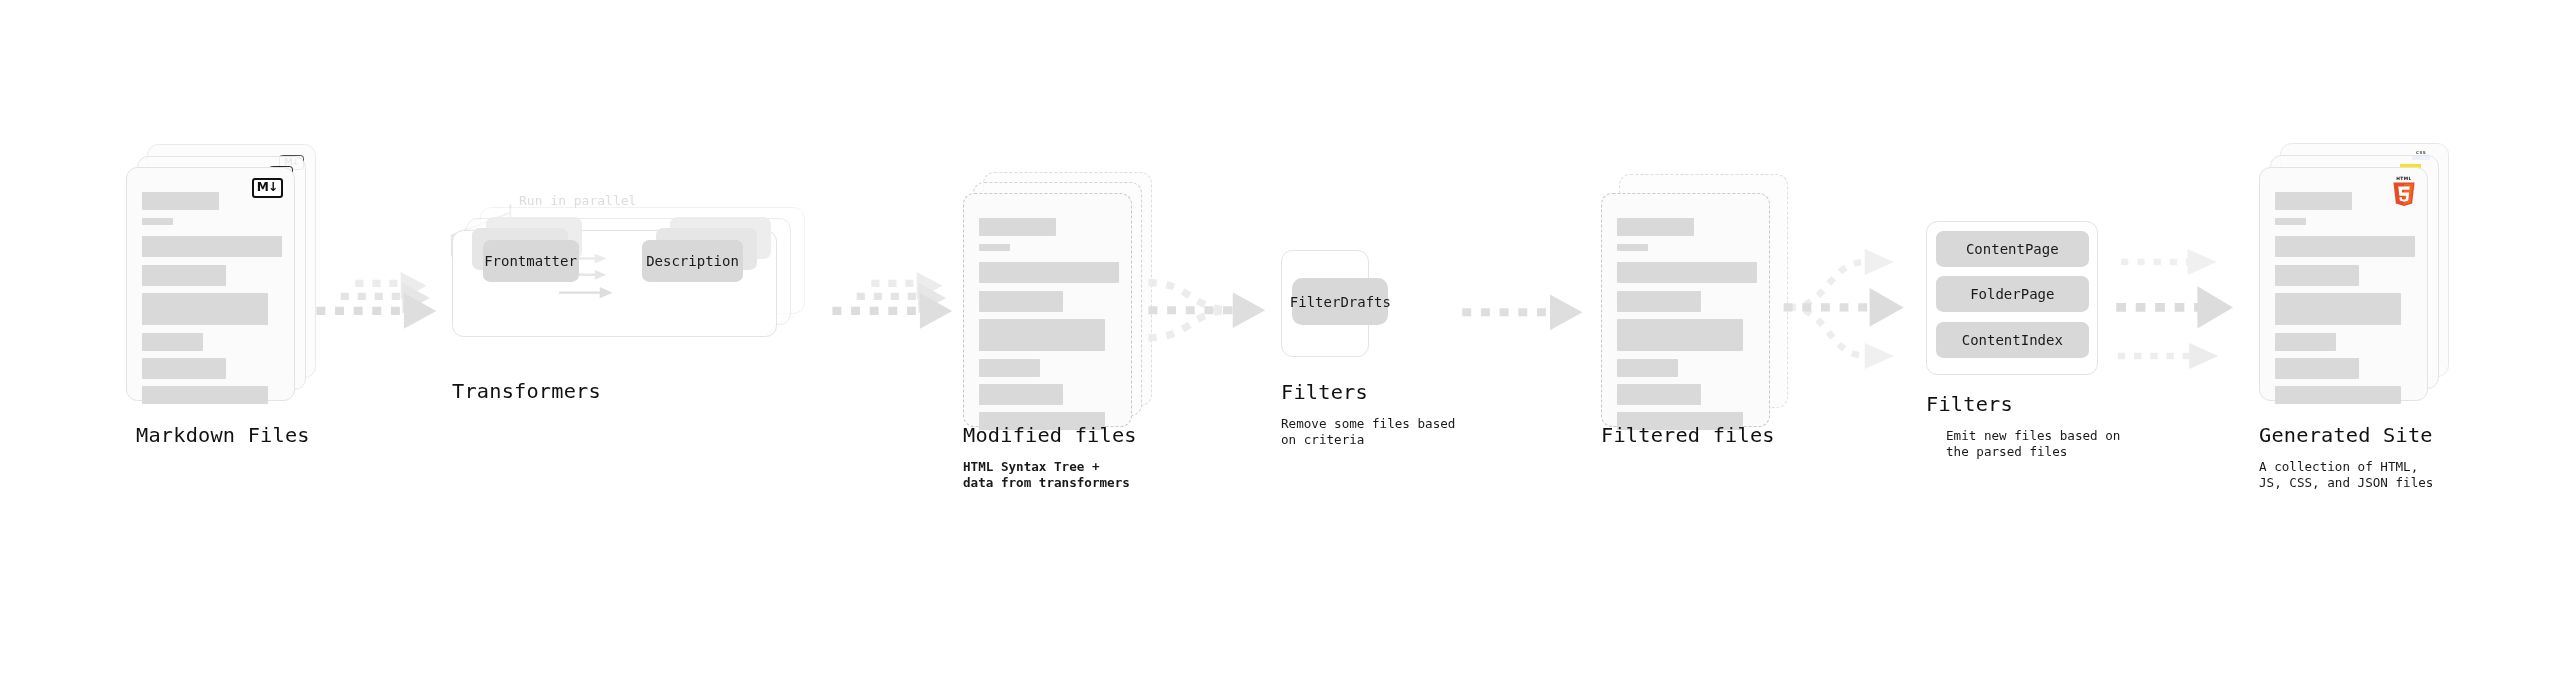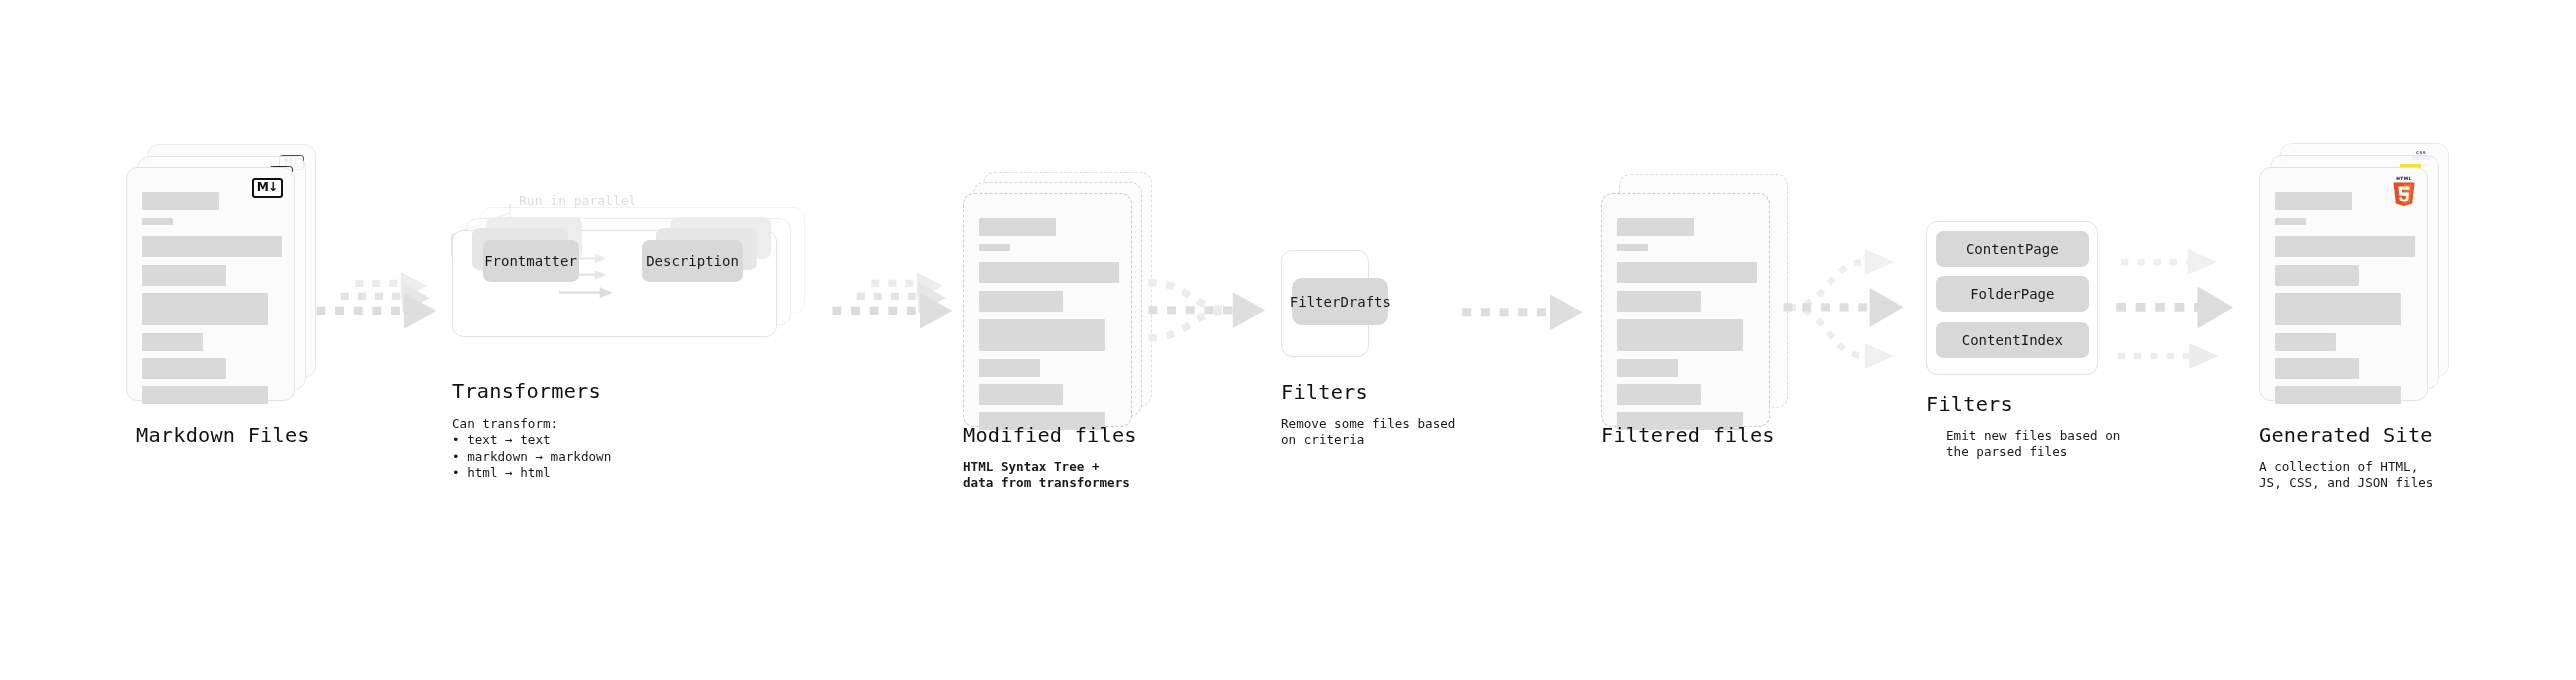--- a/index.html
+++ b/index.html
@@ -167,24 +167,20 @@
 
     <div class="chip g2" style="left:34px;  top:14px; width:96px; height:42px;"></div>
     <div class="chip g1" style="left:20.3px;  top:25px; width:96px; height:42px;"></div>
     <div class="chip" style="left:6.5px;   top:37px; width:96px; height:42px;margin-left:24px;">Frontmatter</div>
 
     <div class="chip g2" style="left:218px; top:14px; width:101px; height:42px;"></div>
     <div class="chip g1" style="left:204px; top:25px; width:101px; height:42px;"></div>
     <div class="chip" style="left:190px; top:37px; width:101px; height:42px;">Description</div>
   </div>
   <div class="title" style="left:452px; top:379px;">Transformers</div>
-  <div class="sub" style="left:452px; top:416px;">Can transform:
-  • text → text
-  • markdown → markdown
-  • html → html</div>
 
   <div class="conn" style="left:829px; top:272px;">
     <svg width="130" height="81" viewBox="0 0 160 100">
       <g stroke="#e8e8e8" stroke-width="9" stroke-dasharray="10 11" opacity=".85">
           <line x1="52" y1="14" x2="118" y2="14"></line>
         </g>
       <polygon points="108,0 140,17 108,34" fill="#ececec"></polygon>
       <g stroke="#e4e4e4" stroke-width="9" stroke-dasharray="10 11">
           <line x1="34" y1="30" x2="118" y2="30"></line>
         </g>

